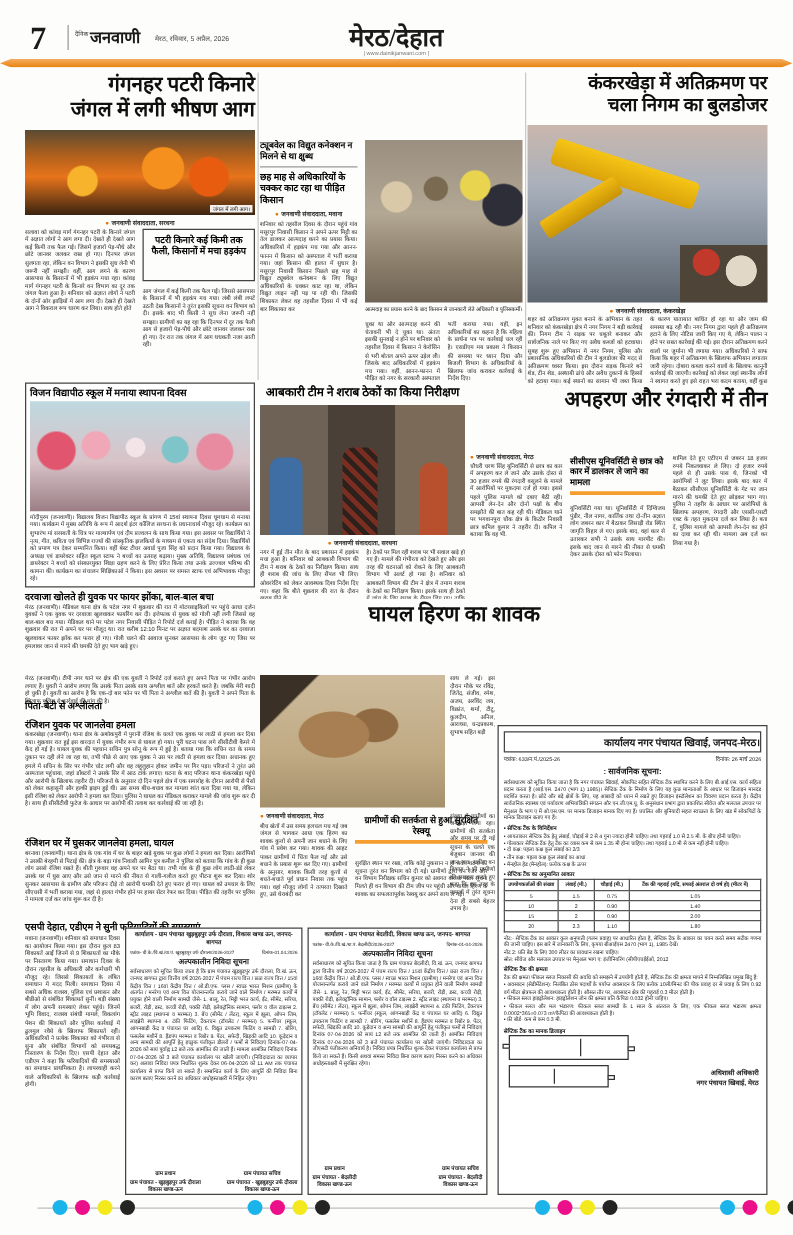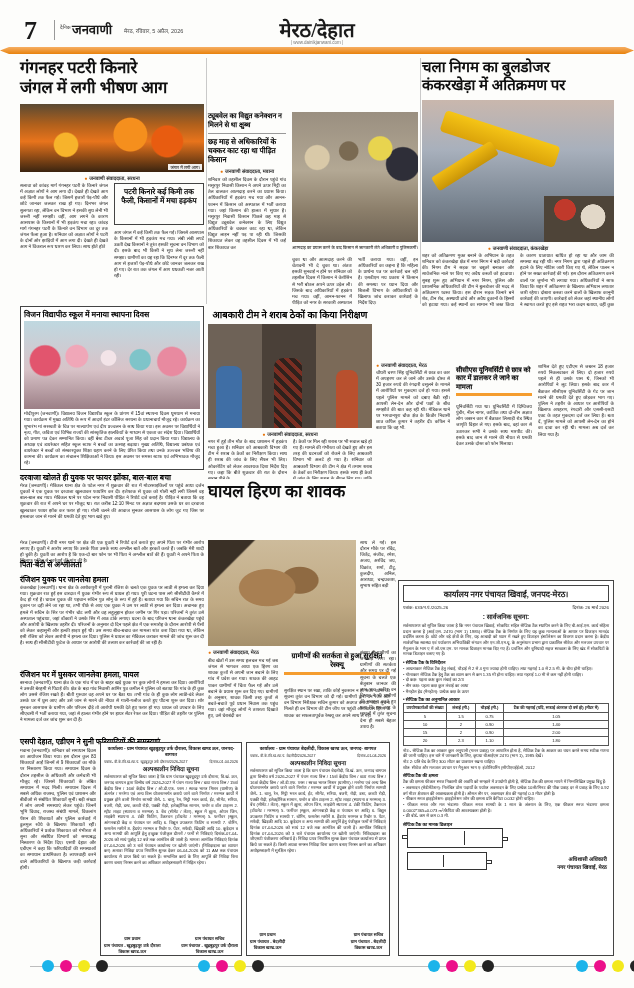--- a/index.html
+++ b/index.html
@@ -1,19 +1,19 @@
 <!DOCTYPE html>
 <html><head>
 <meta charset="utf-8">
 <style>
   *{margin:0;padding:0;box-sizing:border-box}
   html,body{width:634px;height:988px;background:#fdfdfb;overflow:hidden;
     font-family:"Liberation Sans",sans-serif;color:#1a1a1a}
   .abs{position:absolute}
-  .hl{font-family:"Liberation Serif",serif;font-weight:700;color:#0f0f0f;line-height:1.22;text-align:left}
+  .hl{font-family:"Liberation Serif",serif;font-weight:700;color:#0f0f0f;line-height:1.22;text-align:right}
   .bt{font-size:4.6px;line-height:1.34;text-align:justify;color:#222}
   .byline{font-size:5px;font-weight:700;color:#2b2b2b}
   .byline .b-dot{color:#e8750a;margin-right:2px;font-size:5px}
   .smallhl{font-weight:700;font-size:7.6px;color:#000;font-family:"Liberation Serif",serif;line-height:1.2}
   .kicker{font-weight:700;font-size:7px;color:#000;line-height:1.25;font-family:"Liberation Serif",serif}
   .orangebar{height:3px;background:#f59d2f;margin-top:2px}
   .photo{position:absolute;overflow:hidden}
   .cap-chip{position:absolute;right:2px;bottom:2px;background:rgba(255,255,255,.92);
     font-size:4.3px;padding:0 2px;color:#111}
   .caption{font-size:4.3px;color:#111;line-height:1.25}
@@ -81,22 +81,22 @@
 <div class="abs bt" style="left:208px;top:177px;width:78px;height:127px;overflow:hidden">शनिवार को तहसील दिवस के दौरान पहुंचे गांव मसूरपुर निवासी किसान ने अपने ऊपर मिट्टी का तेल डालकर आत्मदाह करने का प्रयास किया। अधिकारियों में हड़कंप मच गया और आनन-फानन में किसान को अस्पताल में भर्ती कराया गया। जहां किसान की हालत में सुधार है। मसूरपुर निवासी किसान पिछले छह माह से विद्युत ट्यूबवेल कनेक्शन के लिए विद्युत अधिकारियों के चक्कर काट रहा था, लेकिन विद्युत लाइन नहीं पड़ पा रही थी। जिसकी शिकायत लेकर वह तहसील दिवस में भी कई बार शिकायत कर</div>
 <div class="photo" style="left:292px;top:112px;width:126px;height:130px;
   background:radial-gradient(circle at 20% 35%,#d9c9a8 0 9%,transparent 10%),radial-gradient(circle at 45% 30%,#7a6a52 0 8%,transparent 9%),radial-gradient(circle at 70% 28%,#e8d44f 0 9%,transparent 10%),radial-gradient(circle at 88% 40%,#2e2e38 0 12%,transparent 13%),linear-gradient(180deg,#9a8f80 0%,#b3a894 45%,#8c7f6b 75%,#6e6354 100%)"></div>
 <div class="abs caption" style="left:292px;top:245px;width:126px">आत्मदाह का प्रयास करने के बाद किसान से जानकारी लेते अधिकारी व पुलिसकर्मी।</div>
 <div class="abs bt" style="left:292px;top:257px;width:60px;height:48px;overflow:hidden">चुका था और आत्मदाह करने की चेतावनी भी दे चुका था। अंततः इसकी सुनवाई न होने पर शनिवार को तहसील दिवस में किसान ने केरोसिन से भरी बोतल अपने ऊपर उड़ेल ली। जिसके बाद अधिकारियों में हड़कंप मच गया। वहीं, आनन-फानन में पीड़ित को नगर के सरकारी अस्पताल में</div>
 <div class="abs bt" style="left:358px;top:257px;width:60px;height:48px;overflow:hidden">भर्ती कराया गया। वहीं, इन अधिकारियों का कहना है कि महिला के प्रार्थना पत्र पर कार्रवाई चल रही है। एसडीएम मय प्रकाश ने किसान की समस्या पर ध्यान दिया और बिजली विभाग के अधिकारियों के खिलाफ जांच कराकर कार्रवाई के निर्देश दिए।</div>
 
 <div class="rule-v" style="left:420px;top:58px;height:246px"></div>
 
 <div class="abs hl" style="left:422px;top:58px;width:192px;font-size:15px">
+  <div>कंकरखेड़ा में अतिक्रमण पर</div>
   <div>चला निगम का बुलडोजर</div>
-  <div>कंकरखेड़ा में अतिक्रमण पर</div>
 </div>
 <div class="photo" style="left:422px;top:100px;width:192px;height:142px;
   background:linear-gradient(180deg,#c9b7ad 0%,#a8b0bc 35%,#7d8894 70%,#5c646e 100%)">
   <div style="position:absolute;left:18px;top:28px;width:120px;height:22px;background:linear-gradient(#f5c516,#dba30a);transform:rotate(18deg);border-radius:4px"></div>
   <div style="position:absolute;left:8px;top:58px;width:70px;height:16px;background:linear-gradient(#f0bb12,#c89407);transform:rotate(-32deg);border-radius:3px"></div>
   <div style="position:absolute;right:0;bottom:0;width:70px;height:46px;background:radial-gradient(circle at 30% 30%,#c0392b 0 18%,transparent 19%),radial-gradient(circle at 70% 45%,#e2d8c8 0 22%,transparent 23%),#4e4438"></div>
 </div>
 <div class="abs byline" style="left:422px;top:245px;width:192px;text-align:center">
   <span class="b-dot">●</span><span>जनवाणी संवाददाता, कंकरखेड़ा</span>
 </div>
@@ -132,20 +132,21 @@
   <div style="position:absolute;left:66px;bottom:0;width:28px;height:70px;background:repeating-linear-gradient(45deg,#7a2e22 0 4px,#2e211c 4px 8px);border-radius:9px 9px 0 0"></div>
   <div style="position:absolute;right:14px;bottom:0;width:22px;height:58px;background:#b8502e;border-radius:8px 8px 0 0"></div>
 </div>
 <div class="abs byline" style="left:208px;top:431px;width:164px;text-align:center">
   <span class="b-dot">●</span><span>जनवाणी संवाददाता, सरधना</span>
 </div>
 <div class="abs bt" style="left:208px;top:439px;width:79px;height:40px;overflow:hidden">नगर में हुई तीन मौत के बाद प्रशासन में हड़कंप मचा हुआ है। शनिवार को आबकारी विभाग की टीम ने शराब के ठेकों का निरीक्षण किया। साथ ही शराब की जांच के लिए सैंपल भी लिए। ओवररेटिंग को लेकर आवश्यक दिशा निर्देश दिए गए। कहा कि बीते शुक्रवार की रात के दौरान खराब पीने के</div>
 <div class="abs bt" style="left:293px;top:439px;width:79px;height:40px;overflow:hidden">है। ठेकों पर मिल रही शराब पर भी सवाल खड़े हो गए हैं। मामले की गंभीरता को देखते हुए और इस तरह की घटनाओं को रोकने के लिए आबकारी विभाग भी अलर्ट हो गया है। शनिवार को आबकारी विभाग की टीम ने क्षेत्र में तमाम शराब के ठेकों का निरीक्षण किया। इसके साथ ही ठेकों में जांच के लिए शराब के सैंपल लिए गए। ताकि किसी तरह की कोई लापरवाही न हो सके। टीम के द्वारा ठेकों पर तैनात सेल्समैन को आवश्यक दिशा निर्देश दिए गए।</div>
 
 <div class="abs hl" style="left:376px;top:310px;width:238px;font-size:16.5px">
+  <div>अपहरण और रंगदारी में तीन</div>
 </div>
 <div class="abs byline" style="left:376px;top:362px;width:76px">
   <span class="b-dot">●</span><span>जनवाणी संवाददाता, मेरठ</span>
 </div>
 <div class="abs bt" style="left:376px;top:370px;width:74px;height:205px;overflow:hidden">चौधरी चरण सिंह यूनिवर्सिटी से छात्र का कार में अपहरण कर ले जाने और उसके दोस्त से 30 हजार रुपये की रंगदारी वसूलने के मामले में आरोपियों पर मुकदमा दर्ज हो गया। इससे पहले पुलिस मामले को दबाए बैठी रही। आपसी लेन-देन और दोनों पक्षों के बीच समझौते की बात कह रही थी। मेडिकल थाने पर भगवानपुरा चौक क्षेत्र के किठौर निवासी छात्र कपिल कुमार ने तहरीर दी। कपिल ने बताया कि वह भी.</div>
 <div class="abs" style="left:456px;top:366px;width:76px">
   <div class="kicker" style="font-size:6.8px">सीसीएस यूनिवर्सिटी से छात्र को कार में डालकर ले जाने का मामला</div>
   <div class="orangebar"></div>
 </div>
 <div class="abs bt" style="left:456px;top:404px;width:76px;height:171px;overflow:hidden">यूनिवर्सिटी गया था। यूनिवर्सिटी में दिग्विजय पुंडीर, नील नागर, कार्तिक तथा दो-तीन अज्ञात लोग जबरन कार में बैठाकर लिसाड़ी रोड स्थित जागृति विहार ले गए। इसके बाद, वहां कार से उतारकर सभी ने उसके साथ मारपीट की। इसके बाद जान से मारने की नीयत से धमकी देकर उसके दोस्त को फोन मिलाया।</div>
@@ -162,21 +163,21 @@
 </div>
 <div class="abs bt" style="left:208px;top:658px;width:70px;height:80px;overflow:hidden">बीच खेतों में उस समय हलचल मच गई जब जंगल से भागकर आया एक हिरण का शावक कुत्तों से अपनी जान बचाने के लिए गांव में प्रवेश कर गया। शावक की आहट पाकर ग्रामीणों में चिंता फैल गई और उसे बचाने के प्रयास शुरू कर दिए गए। ग्रामीणों के अनुसार, शावक किसी तरह कुत्तों से बचते-बचाते पूर्व प्रधान निवास तक पहुंच गया। वहां मौजूद लोगों ने तत्परता दिखाते हुए, उसे घेराबंदी कर</div>
 <div class="abs" style="left:284px;top:652px;width:106px">
   <div class="kicker" style="font-size:7.2px;text-align:center">ग्रामीणों की सतर्कता से हुआ सुरक्षित रेस्क्यू</div>
   <div class="orangebar"></div>
 </div>
 <div class="abs bt" style="left:284px;top:688px;width:106px;height:50px;overflow:hidden">सुरक्षित स्थान पर रखा, ताकि कोई नुकसान न हो सके। घटना की सूचना तुरंत वन विभाग को दी गई। ग्रामीणों द्वारा वन रेंजर और वन विभाग निरीक्षक सचिन कुमार को अवगत कराया गया। सूचना मिलते ही वन विभाग की टीम जीप पर पहुंची और घायल हिरण के शावक का सफलतापूर्वक रेस्क्यू कर अपने साथ ले गई।</div>
 <div class="abs bt" style="left:360px;top:650px;width:36px;height:88px;overflow:hidden">संख्या में ग्रामीणों का जमावड़ा लगा रहा। ग्रामीणों की सतर्कता और समय पर दी गई सूचना के चलते एक बेजुबान जानवर की जान बच सकी। वन विभाग ने भी ग्रामीणों की सराहना करते हुए कहा कि इस तरह के मामलों में तुरंत सूचना देना ही सबसे बेहतर उपाय है।</div>
 
 <div class="abs boxed" style="left:398px;top:580px;width:216px;height:376px;padding:4px;background:#fff">
-  <div class="boxed" style="text-align:center;font-weight:700;font-size:8px;padding:2px 0;font-family:'Liberation Serif',serif">
+  <div class="boxed" style="text-align:right;font-weight:700;font-size:8px;padding:2px 0;font-family:'Liberation Serif',serif">
     <span>कार्यालय नगर पंचायत खिवाई, जनपद-मेरठ।</span>
   </div>
   <div style="display:flex;justify-content:space-between;font-size:4.4px;margin:2px 0">
     <span>पत्रांक: 633/न.पं./2025-26</span>
     <span>दिनांक: 26 मार्च 2026</span>
   </div>
   <div style="text-align:center;font-weight:700;font-size:6.5px;margin-bottom:2px">: सार्वजनिक सूचना:</div>
   <div class="notice-bt">सर्वसाधारण को सूचित किया जाता है कि नगर पंचायत खिवाई, सोकपिट सहित सेप्टिक टैंक स्थापित करने के लिए बी.आई.एस. कार्य संहिता प्रदान करता है (आई.एस. 2470 (भाग 1) 1985)। सेप्टिक टैंक के निर्माण के लिए यह कुछ मान्यताओं के आधार पर डिजाइन मानदंड प्रदर्शित करता है। छोटे और बड़े क्षेत्रों के लिए, यह आबादी को ध्यान में रखते हुए डिजाइन इंस्टॉलेशन का विवरण प्रदान करता है। केंद्रीय सार्वजनिक स्वास्थ्य एवं पर्यावरण अभियांत्रिकी संगठन और एन.जी.एम.यू. के अनुसंधान प्रभाग द्वारा प्रकाशित सीवेज और मलजल उपचार पर मैनुअल के भाग ए में ओ.एस.एम. पर मानक डिजाइन मानक दिए गए हैं। प्रचलित और बुनियादी सहज स्वच्छता के लिए खंड में सोकपिटों के मानक डिजाइन बताए गए हैं।</div>
   <div class="n-bold">• सेप्टिक टैंक के विनिर्देशन</div>
   <div class="notice-bt">• आयताकार सेप्टिक टैंक हेतु लंबाई, चौड़ाई से 2 से 4 गुना ज्यादा होनी चाहिए। तथा गहराई 1.0 से 2.5 मी. के बीच होनी चाहिए।</div>

